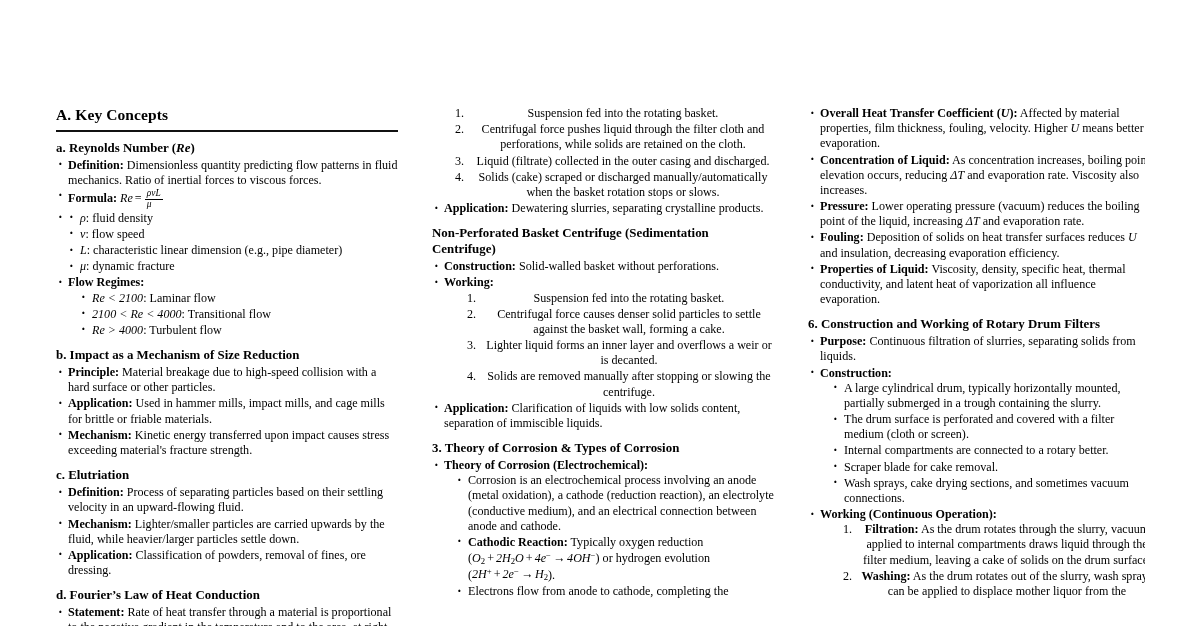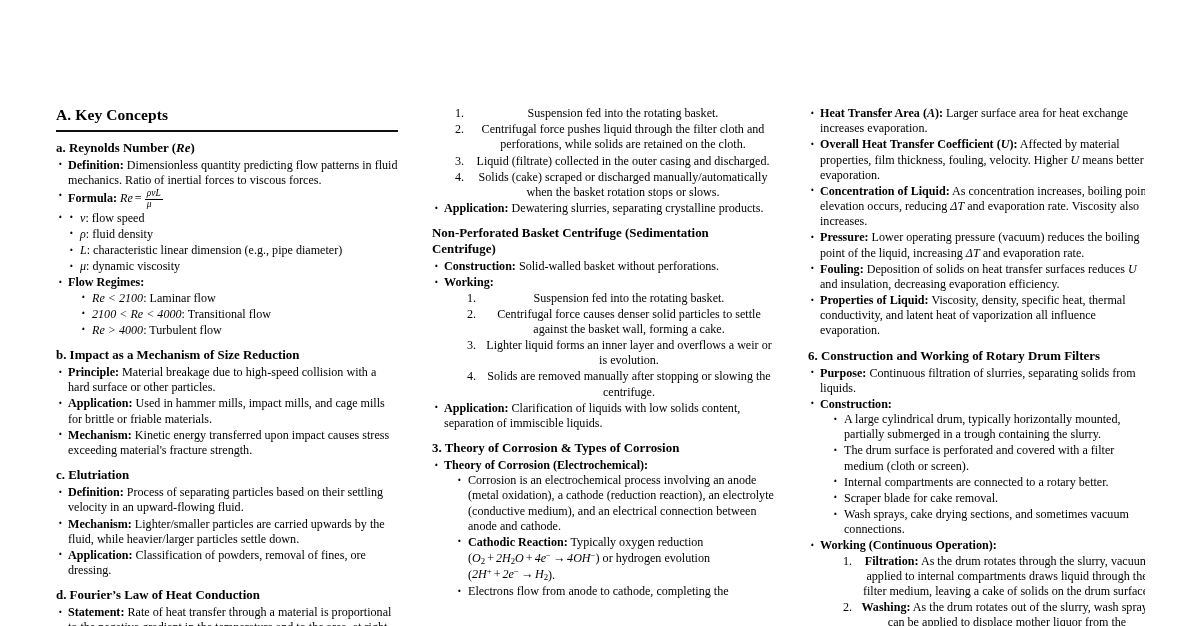--- a/index.html
+++ b/index.html
@@ -163,24 +163,24 @@
       <ul class="ul1">
         <li>
           <span class="lead">Definition:</span><span> Dimensionless quantity predicting flow patterns in fluid mechanics. Ratio of inertial forces to viscous forces.</span>
         </li>
         <li>
           <span class="lead">Formula:</span>
           <span class="math"><span>Re</span><span class="op">=</span><span class="frac"><span class="num">ρvL</span><span class="den">μ</span></span></span>
         </li>
         <li style="list-style:none;padding-left:0;margin:0;">
           <ul class="ul2">
+            <li><span class="math">ρ</span><span>: fluid density</span></li>
             <li><span class="math">v</span><span>: flow speed</span></li>
-            <li><span class="math">ρ</span><span>: fluid density</span></li>
             <li><span class="math">L</span><span>: characteristic linear dimension (e.g., pipe diameter)</span></li>
-            <li><span class="math">μ</span><span>: dynamic viscosity</span></li>
+            <li><span class="math">μ</span><span>: dynamic fracture</span></li>
           </ul>
         </li>
         <li>
           <span class="lead">Flow Regimes:</span>
           <ul class="ul2">
             <li><span class="math">Re &lt; 2100</span><span>: Laminar flow</span></li>
             <li><span class="math">2100 &lt; Re &lt; 4000</span><span>: Transitional flow</span></li>
             <li><span class="math">Re &gt; 4000</span><span>: Turbulent flow</span></li>
           </ul>
         </li>
@@ -221,21 +221,21 @@
 
       <h2 class="doc-h2">Non-Perforated Basket Centrifuge (Sedimentation Centrifuge)</h2>
 
       <ul class="ul1">
         <li><span class="lead">Construction:</span><span> Solid-walled basket without perforations.</span></li>
         <li>
           <span class="lead">Working:</span>
           <ol class="ol1">
             <li>Suspension fed into the rotating basket.</li>
             <li>Centrifugal force causes denser solid particles to settle against the basket wall, forming a cake.</li>
-            <li>Lighter liquid forms an inner layer and overflows a weir or is evolution.</li>
+            <li>Lighter liquid forms an inner layer and overflows a weir or is decanted.</li>
             <li>Solids are removed manually after stopping or slowing the centrifuge.</li>
           </ol>
         </li>
         <li><span class="lead">Application:</span><span> Clarification of liquids with low solids content, separation of immiscible liquids.</span></li>
       </ul>
 
       <h2 class="doc-h2">3. Theory of Corrosion &amp; Types of Corrosion</h2>
 
       <ul class="ul1">
         <li>
@@ -248,23 +248,20 @@
             <li class="clipped">Electrons flow from anode to cathode, completing the</li>
           </ul>
         </li>
       </ul>
     </div>
 
     <div class="col col-3">
 
       <ul class="ul1">
         <li>
-          <span class="lead">Heat Transfer Area (</span><span class="math lead">A</span><span class="lead">):</span><span> Larger surface area for heat exchange increases evaporation.</span>
-        </li>
-        <li>
           <span class="lead">Overall Heat Transfer Coefficient (</span><span class="math lead">U</span><span class="lead">):</span><span> Affected by material properties, film thickness, fouling, velocity. Higher </span><span class="math">U</span><span> means better evaporation.</span>
         </li>
         <li>
           <span class="lead">Concentration of Liquid:</span><span> As concentration increases, boiling point elevation occurs, reducing </span><span class="math">ΔT</span><span> and evaporation rate. Viscosity also increases.</span>
         </li>
         <li>
           <span class="lead">Pressure:</span><span> Lower operating pressure (vacuum) reduces the boiling point of the liquid, increasing </span><span class="math">ΔT</span><span> and evaporation rate.</span>
         </li>
         <li>
           <span class="lead">Fouling:</span><span> Deposition of solids on heat transfer surfaces reduces </span><span class="math">U</span><span> and insulation, decreasing evaporation efficiency.</span>

